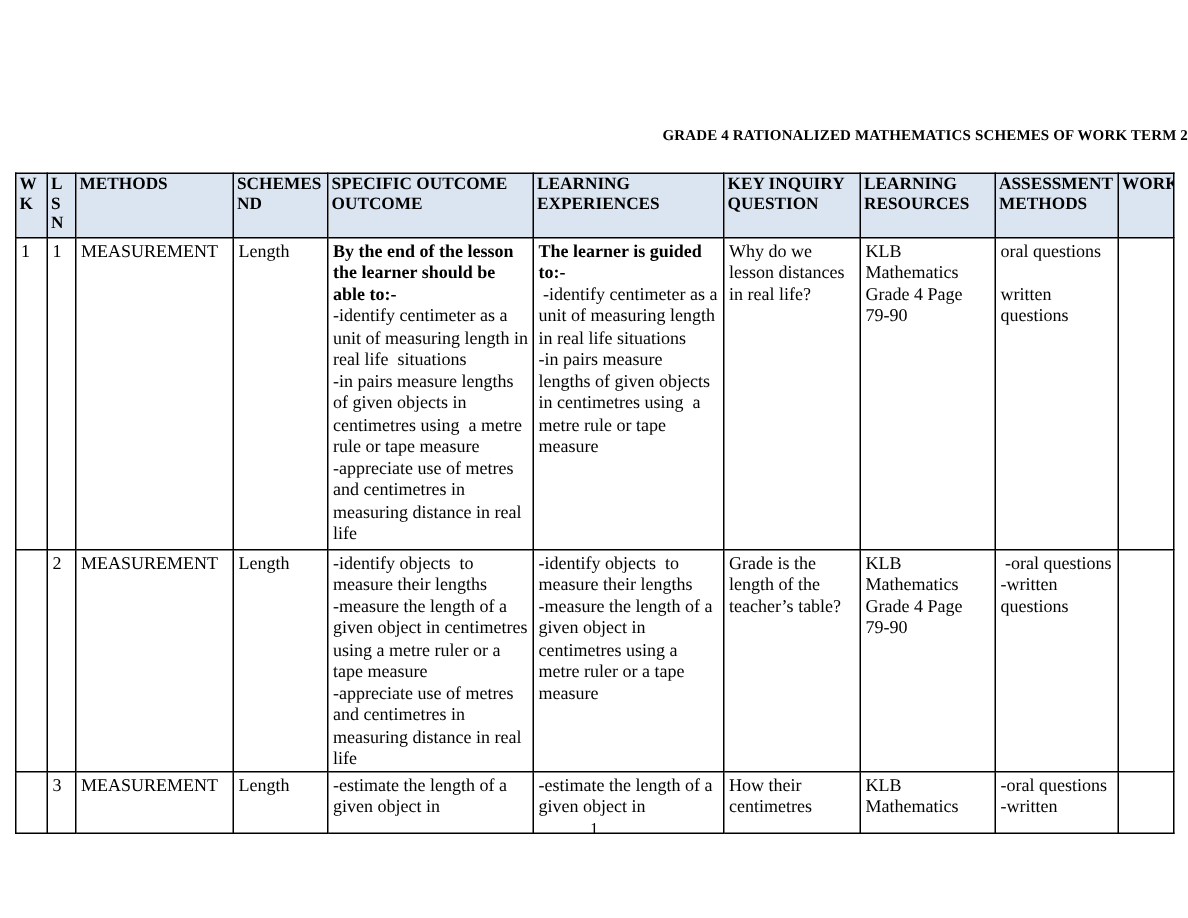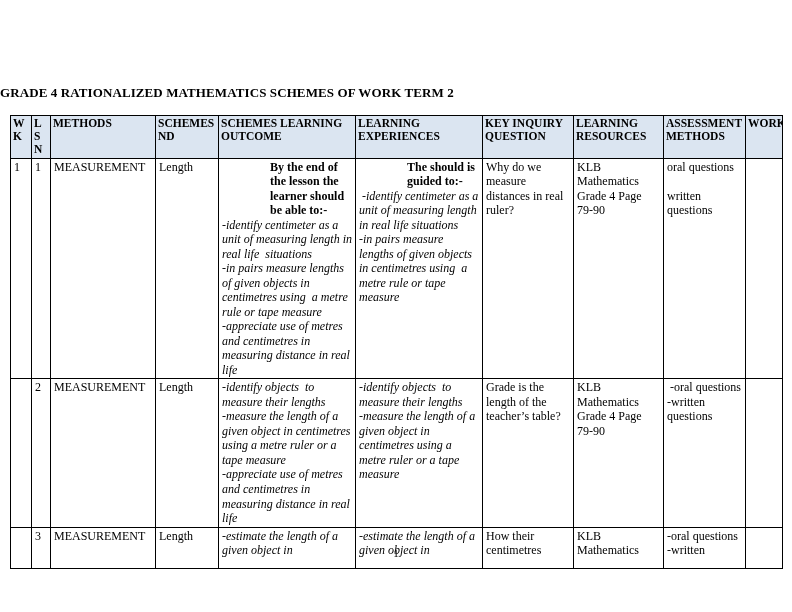--- a/index.html
+++ b/index.html
@@ -9,23 +9,23 @@
     background: #ffffff;
     font-family: "Liberation Serif", "DejaVu Serif", serif;
     color: #000;
     overflow: hidden;
     position: relative;
   }
   .doc-title {
     position: absolute;
     top: 85px; left: 0;
     width: 100%;
-    text-align: left;
+    text-align: right;
     font-weight: bold;
-    font-size: 13px;
+    font-size: 10px;
     letter-spacing: 0.1px;
   }
   table.sow {
     position: absolute;
     left: 10px; top: 115px;
     width: 772px;
     border-collapse: collapse;
     table-layout: fixed;
   }
   table.sow th, table.sow td {
@@ -43,22 +43,22 @@
     font-weight: bold;
     font-size: 11.5px;
     line-height: 1.15;
     padding-left: 2px;
   }
   tr.hdr { height: 38px; }
   tr.r1 { height: 208px; }
   tr.r2 { height: 137px; }
   tr.r3 { height: 41px; }
   td.lsn { text-align: right; padding-right: 2px; }
-  .intro { font-weight: bold; display: block; margin-left: 48px; }
-  .body-text { display: block; font-style: italic; }
+  .intro { font-weight: bold; display: block; }
+  .body-text { display: block; }
   .page-number {
     position: absolute;
     top: 547px; left: 0;
     width: 100%;
     text-align: center;
     font-size: 11px;
   }
 </style>
 </head>
 <body>
@@ -81,21 +81,21 @@
   <thead>
     <tr class="hdr">
       <th>W
 K</th>
       <th>L
 S
 N</th>
       <th>METHODS</th>
       <th>SCHEMES
 ND</th>
-      <th>SCHEMES LEARNING
+      <th>SPECIFIC OUTCOME
 OUTCOME</th>
       <th>LEARNING
 EXPERIENCES</th>
       <th>KEY INQUIRY
 QUESTION</th>
       <th>LEARNING
 RESOURCES</th>
       <th>ASSESSMENT
 METHODS</th>
       <th>WORK</th>
@@ -103,23 +103,23 @@
   </thead>
   <tbody>
     <tr class="r1">
       <td>1</td>
       <td class="lsn">1</td>
       <td>MEASUREMENT</td>
       <td>Length</td>
       <td><span class="intro">By the end of the lesson the learner should be able to:-</span><span class="body-text">-identify centimeter as a unit of measuring length in real life  situations
 -in pairs measure lengths of given objects in centimetres using  a metre rule or tape measure
 -appreciate use of metres and centimetres in measuring distance in real life</span></td>
-      <td><span class="intro">The should is guided to:-</span><span class="body-text"> -identify centimeter as a unit of measuring length in real life situations
+      <td><span class="intro">The learner is guided to:-</span><span class="body-text"> -identify centimeter as a unit of measuring length in real life situations
 -in pairs measure lengths of given objects in centimetres using  a metre rule or tape measure</span></td>
-      <td>Why do we measure distances in real ruler?</td>
+      <td>Why do we lesson distances in real life?</td>
       <td>KLB Mathematics Grade 4 Page 79-90</td>
       <td>oral questions
 
 written questions</td>
       <td></td>
     </tr>
     <tr class="r2">
       <td></td>
       <td class="lsn">2</td>
       <td>MEASUREMENT</td>

